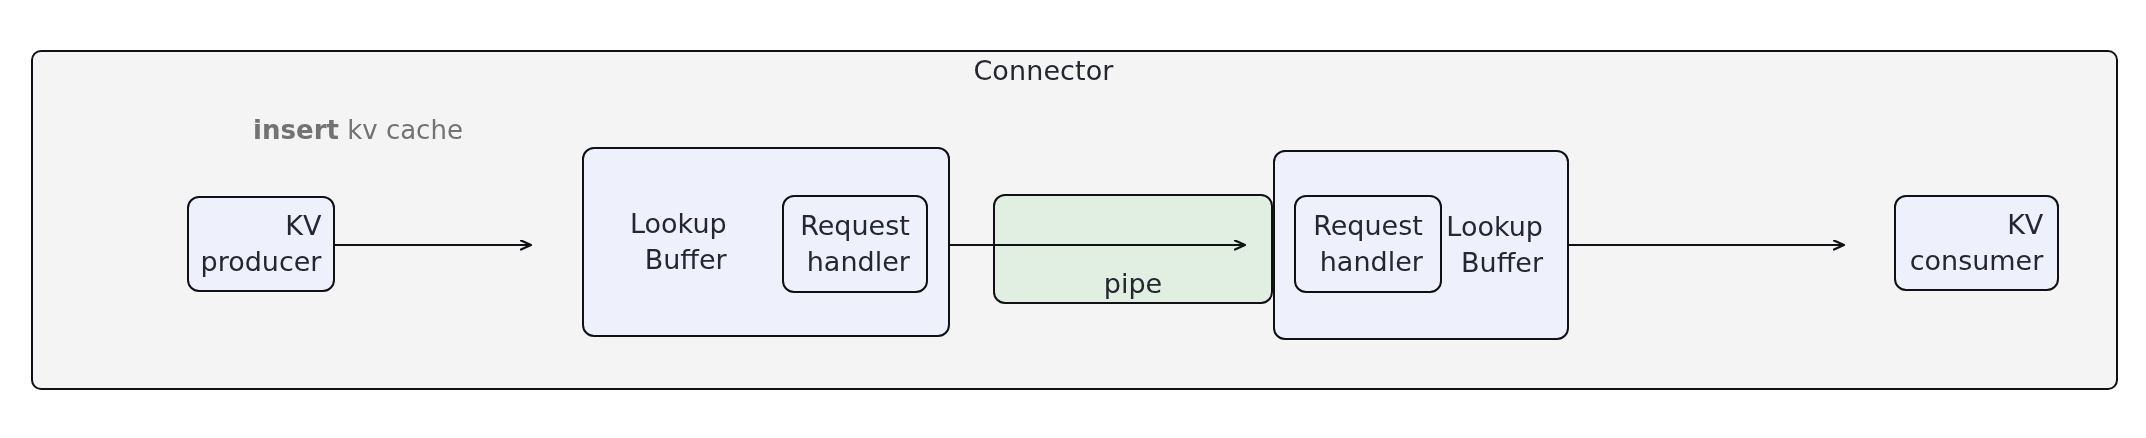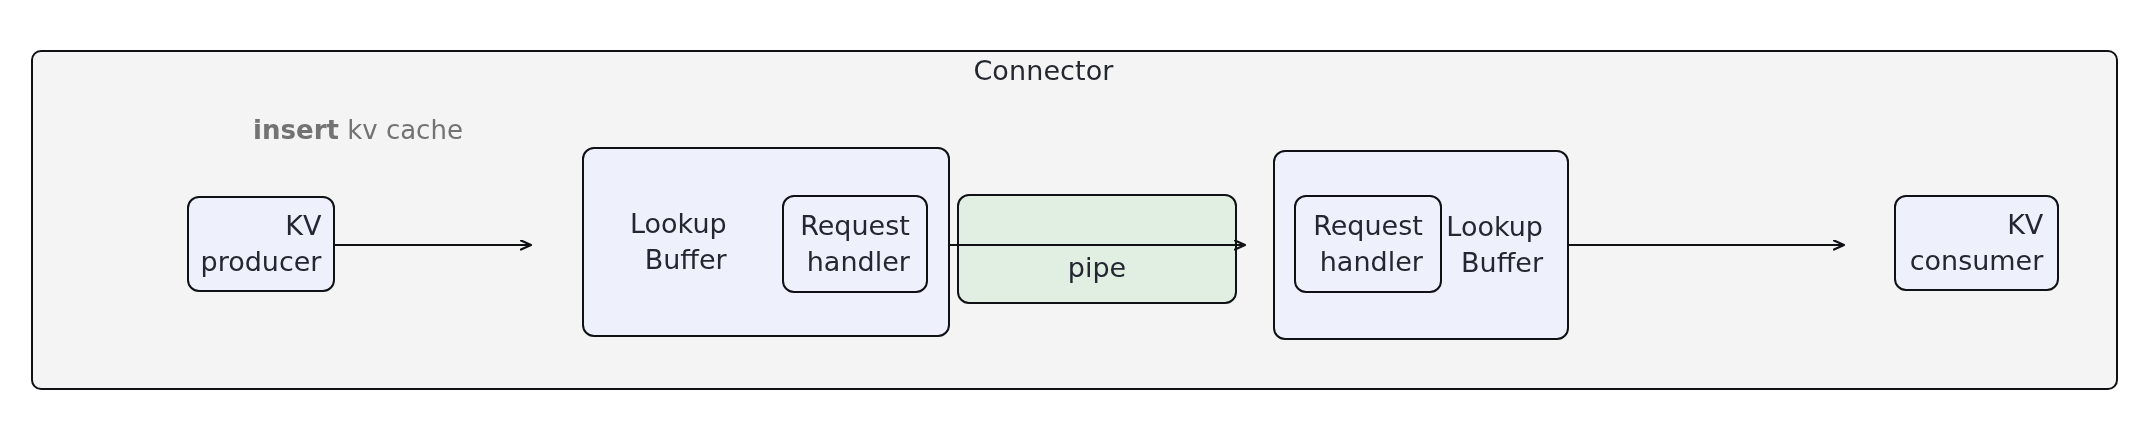--- a/index.html
+++ b/index.html
@@ -62,22 +62,22 @@
   }
   .node.green {
     background: #e1efe2;
     z-index: 1;
   }
 
   .kv-producer  { left: 143px;  top: 196px; width: 148px; height: 96px; }
   .lb-left      { left: 538px;  top: 147px; width: 368px; height: 190px;
                   justify-content: flex-start; padding-left: 46px; }
   .rh-left      { left: 738px;  top: 195px; width: 146px; height: 98px; }
-  .pipe         { left: 913px;  top: 194px; width: 280px; height: 110px;
-                  align-items: flex-end; padding-bottom: 16px; }
+  .pipe         { left: 949px;  top: 194px; width: 280px; height: 110px;
+                  align-items: flex-end; padding-bottom: 0; }
   .lb-right     { left: 1229px; top: 150px; width: 296px; height: 190px;
                   justify-content: flex-end; padding-right: 24px; }
   .rh-right     { left: 1250px; top: 195px; width: 148px; height: 98px; }
   .kv-consumer  { left: 1850px; top: 195px; width: 165px; height: 96px; }
 
   
   #arrows {
     position: absolute;
     left: 0;
     top: 0;

